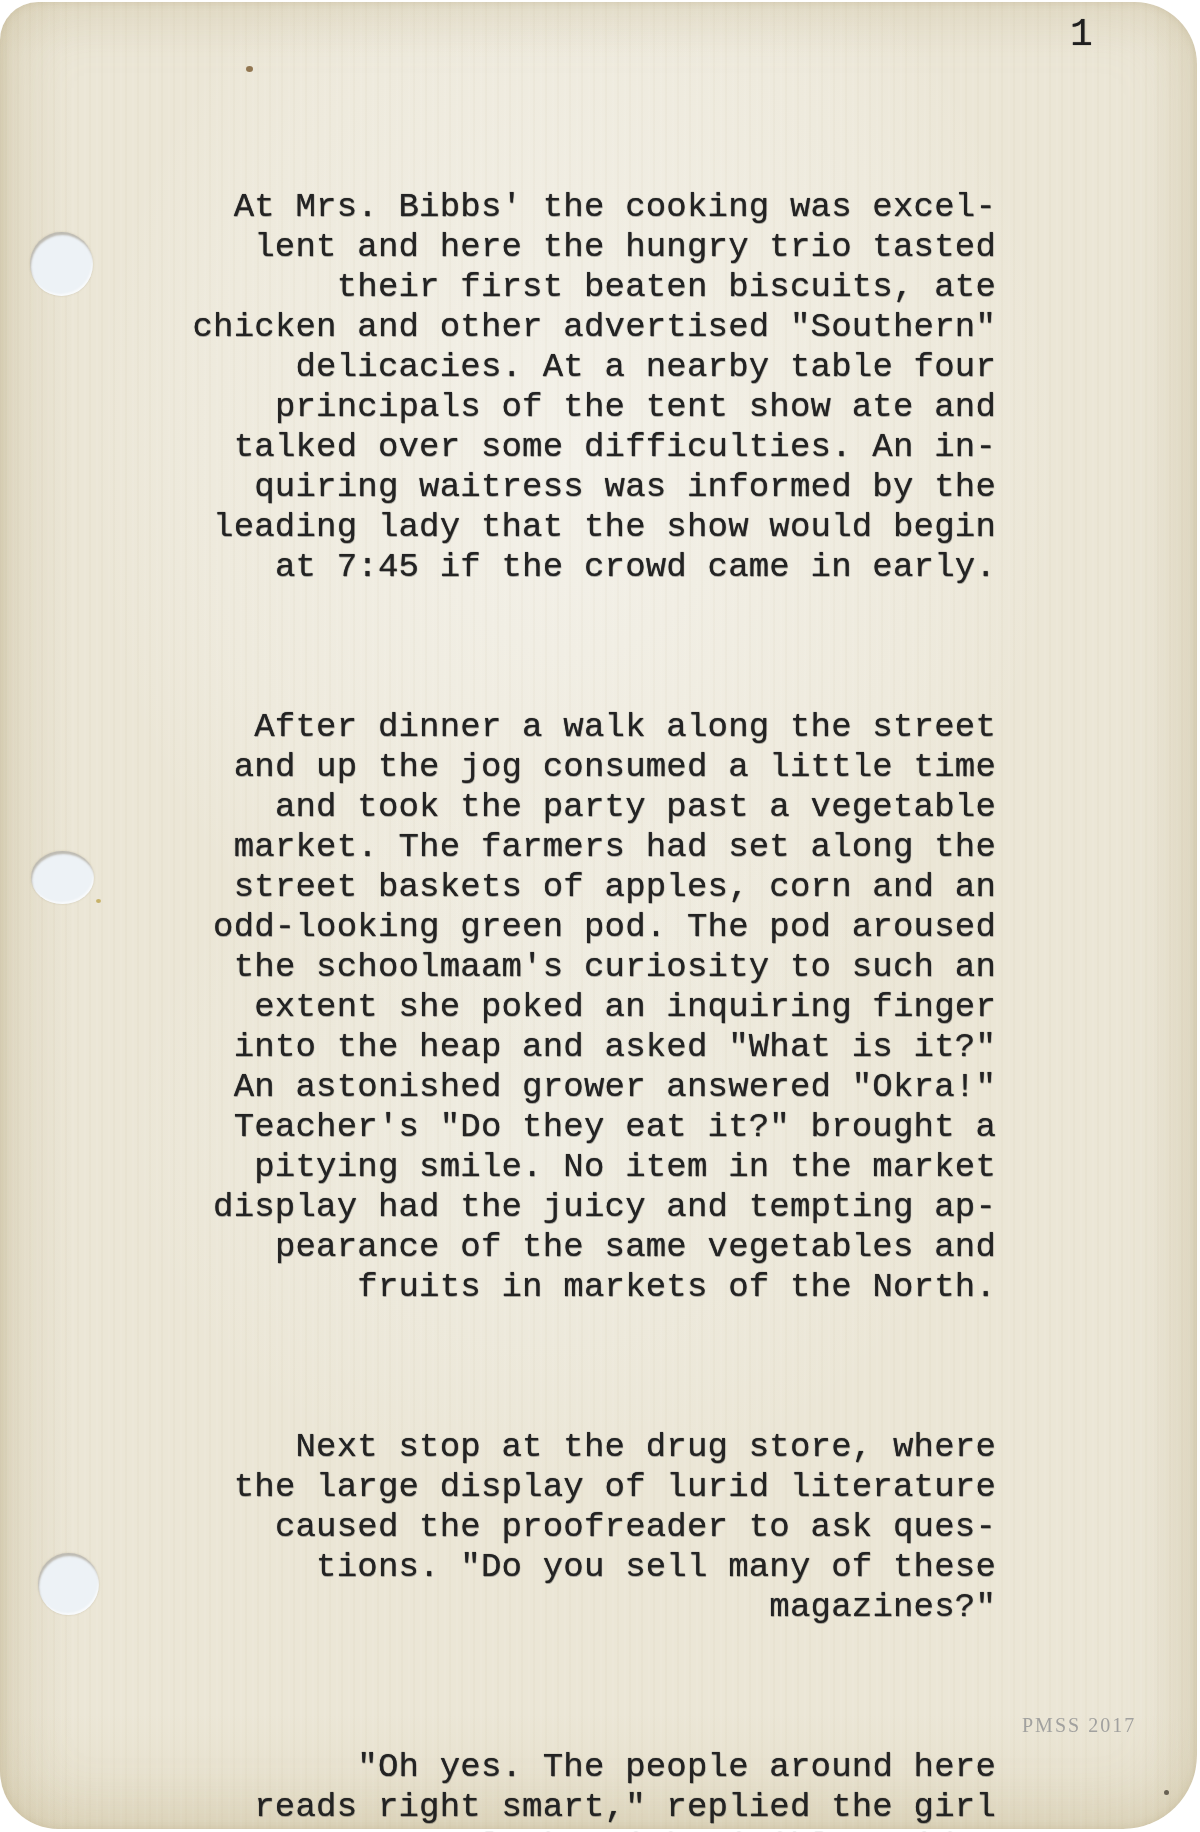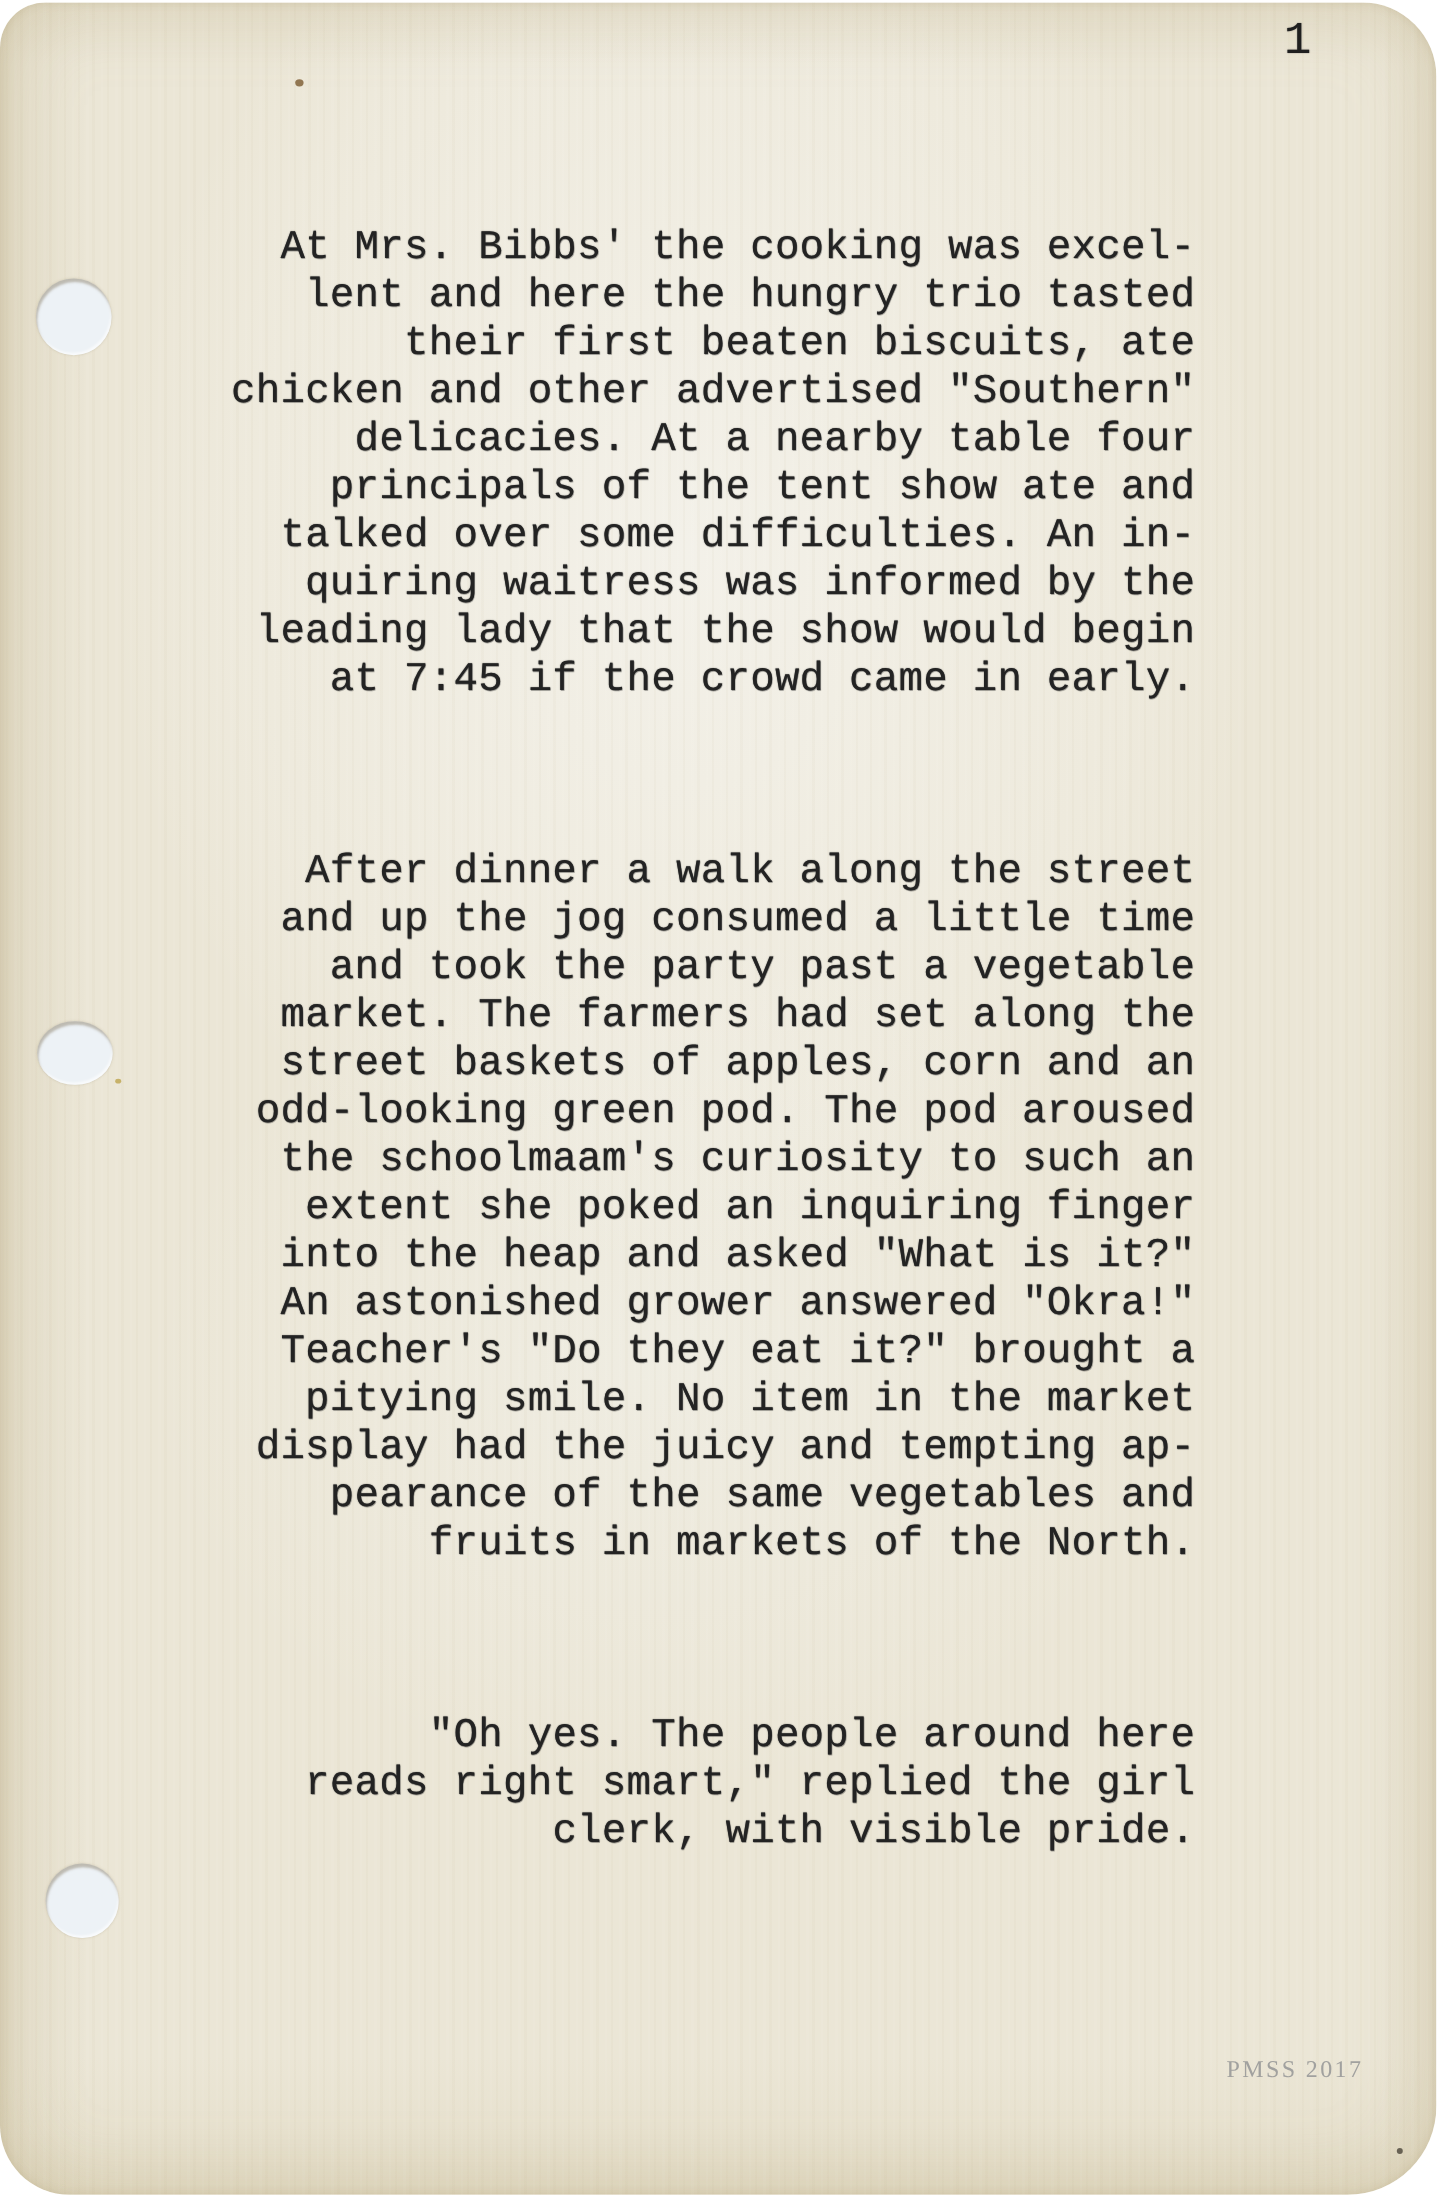--- a/index.html
+++ b/index.html
@@ -132,20 +132,25 @@
 odd-looking green pod. The pod aroused
 the schoolmaam's curiosity to such an
 extent she poked an inquiring finger
 into the heap and asked "What is it?"
 An astonished grower answered "Okra!"
 Teacher's "Do they eat it?" brought a
 pitying smile. No item in the market
 display had the juicy and tempting ap-
 pearance of the same vegetables and
 fruits in markets of the North.</p>
+    <p class="para ind2">Next stop at the drug store, where
+the large display of lurid literature
+caused the proofreader to ask ques-
+tions. "Do you sell many of these
+magazines?"</p>
     <p class="para ind3">"Oh yes. The people around here
 reads right smart," replied the girl
 clerk, with visible pride.</p>
     
   </div>
 
   <div class="hole hole-1"></div>
   <div class="hole hole-2"></div>
   <div class="hole hole-3"></div>
 

